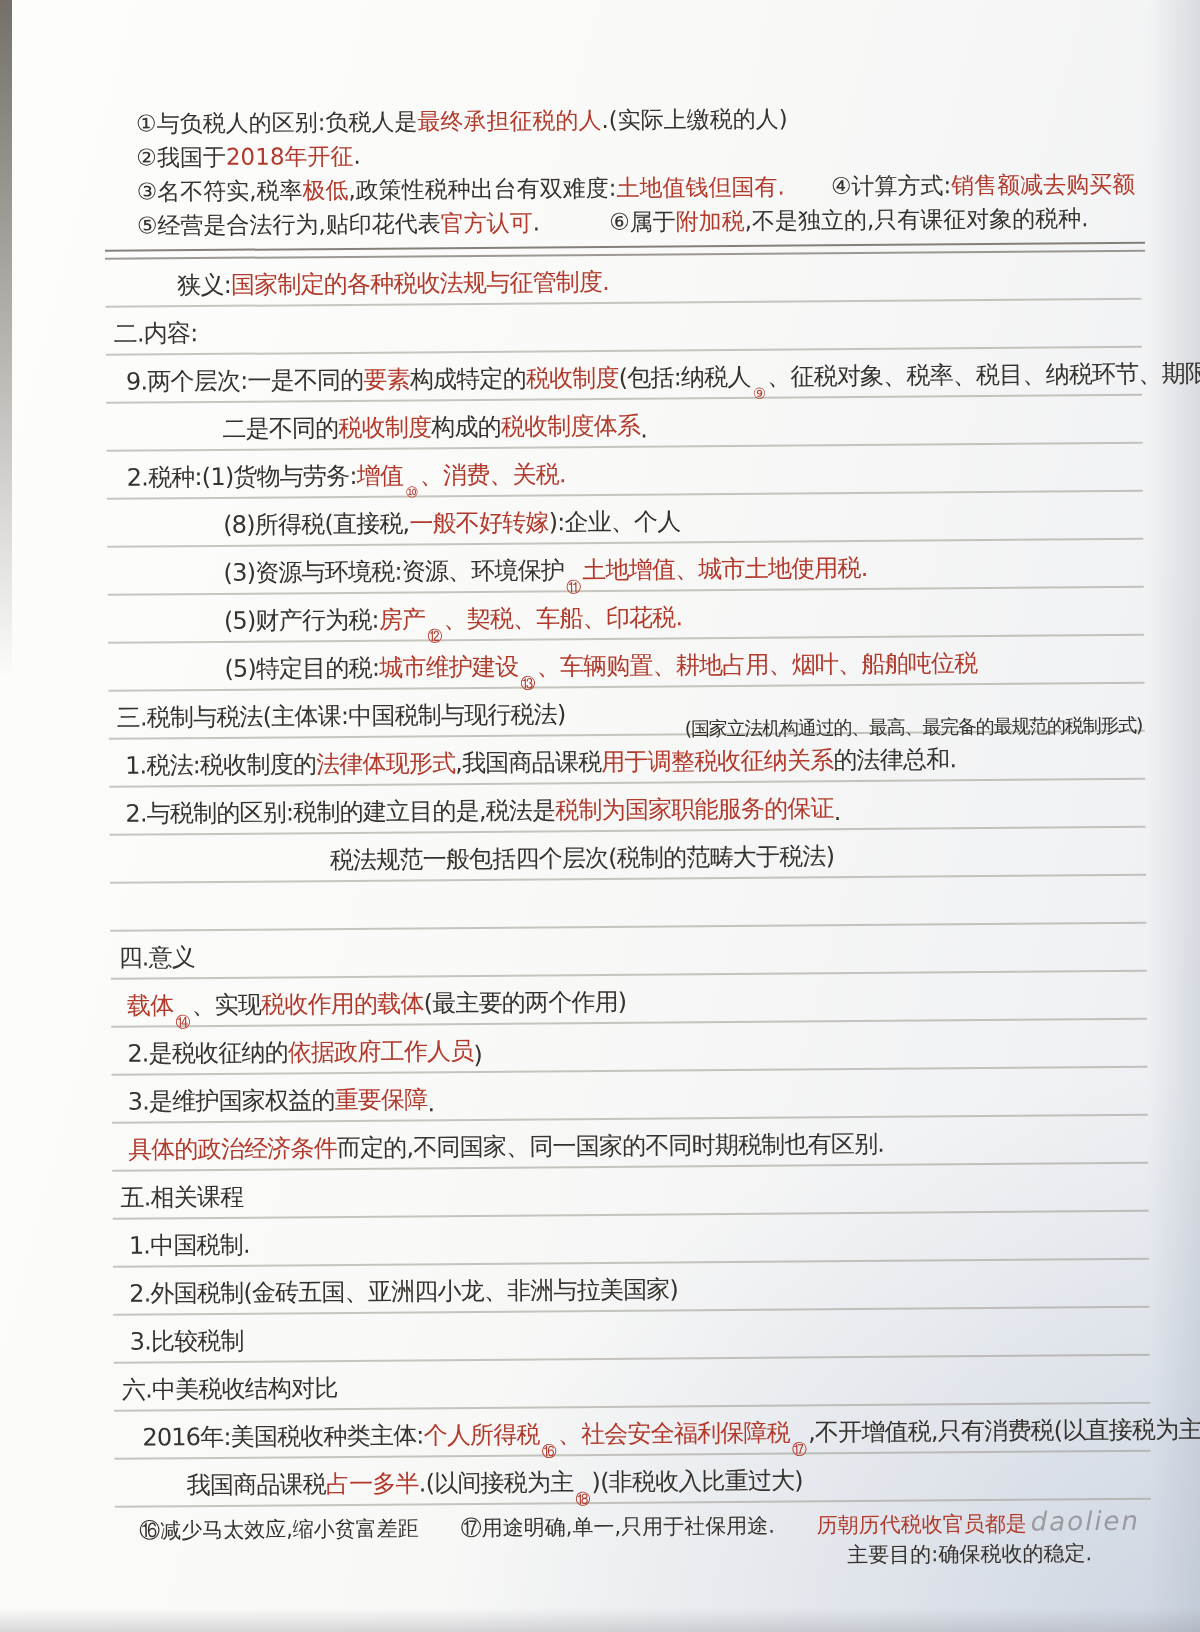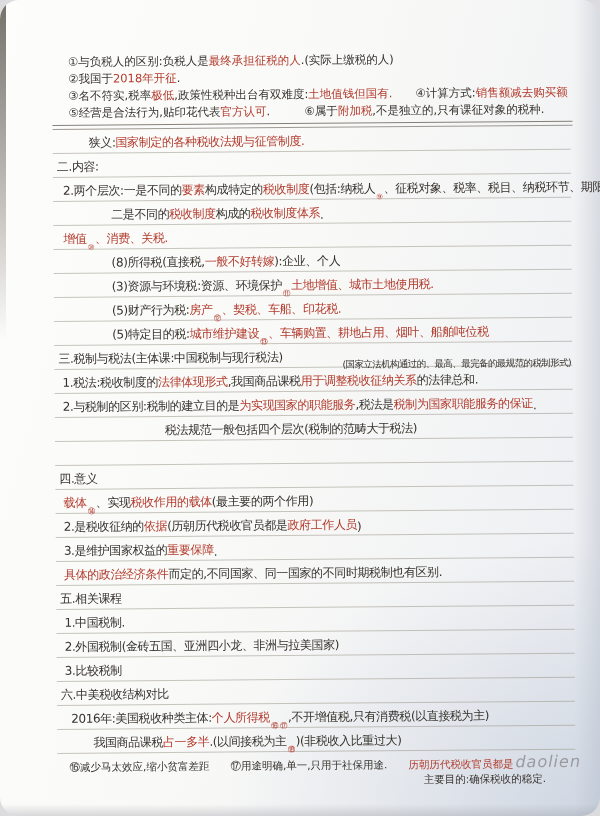--- a/index.html
+++ b/index.html
@@ -1,20 +1,19 @@
 <!DOCTYPE html>
 <html><head>
 <meta charset="utf-8">
 <style>
   html,body{margin:0;padding:0;background:#dcdcde;}
   .photo{
     position:relative;width:600px;height:816px;overflow:hidden;
     background:linear-gradient(105deg,#fdfdfc 0%,#f9f9f7 45%,#f1f2f4 80%,#e9ecf1 100%);
     font-family:"DejaVu Sans",sans-serif;
-    border-radius:19px;
   }
   .edge-left{position:absolute;left:0;top:0;width:6px;height:340px;
     background:linear-gradient(to bottom,rgba(70,64,56,.75),rgba(90,84,74,.35) 60%,rgba(120,114,104,0));
     pointer-events:none;}
   .shade-right{position:absolute;right:0;top:0;width:26px;height:100%;
     background:linear-gradient(to left,rgba(190,196,205,.5),rgba(190,196,205,0));pointer-events:none;}
   .shade-br{position:absolute;right:0;bottom:0;width:380px;height:280px;
     background:radial-gradient(ellipse at 100% 100%,rgba(172,186,206,.45),rgba(172,186,206,0) 70%);pointer-events:none;}
   .shade-bottom{position:absolute;left:0;bottom:0;width:100%;height:12px;
     background:linear-gradient(to top,rgba(150,150,158,.35),rgba(150,150,158,0));pointer-events:none;}
@@ -22,21 +21,21 @@
   .header{padding:54px 26px 0 68px;font-size:11.5px;line-height:17px;white-space:nowrap;}
   .rule2{margin:3px 0 0 52px;width:520px;height:3px;
     border-top:1px solid rgba(95,88,78,.75);border-bottom:1px solid rgba(95,88,78,.6);}
   .rows{margin-left:52px;width:518px;}
   .row{position:relative;height:22px;border-bottom:1px solid rgba(150,143,132,.5);
     font-size:12px;letter-spacing:-0.4px;white-space:nowrap;
     display:flex;align-items:flex-end;padding-bottom:1px;}
   .note{position:absolute;left:288px;top:15px;font-size:9.5px;letter-spacing:-0.6px;z-index:3;}
   .ink-b{color:#36322d;}
   .ink-r{color:#b23a2c;}
-  .ink-w{color:#9a9aa0;font-style:italic;letter-spacing:1px;font-size:16px;padding-left:2px;}
+  .ink-w{color:#9a9aa0;font-style:italic;letter-spacing:1px;font-size:13px;padding-left:2px;}
   sup.supn{font-size:7.5px;line-height:0;vertical-align:super;margin:0 1px;}
   .footnotes{margin:4px 0 0 60px;font-size:10.5px;line-height:15px;white-space:nowrap;}
   .fline{min-height:15px;}
 </style>
 </head>
 <body>
 
 <div class="photo">
   <div class="edge-left"></div>
   <div class="shade-right"></div>
@@ -53,36 +52,37 @@
     <div class="rule2"></div>
     <div class="rows" id="ruled-rows">
         <div class="row" style="padding-left: 36px;">
           <span class="ink-b">狭义:</span>
           <span class="ink-r">国家制定的各种税收法规与征管制度.</span>
         </div>
         <div class="row" style="padding-left: 4px;">
           <span class="ink-b">二.内容:</span>
         </div>
         <div class="row" style="padding-left: 10px;">
-          <span class="ink-b">2.两个层次:一是不同的</span>
+          <span class="ink-b">9.两个层次:一是不同的</span>
           <span class="ink-r">要素</span>
           <span class="ink-b">构成特定的</span>
           <span class="ink-r">税收制度</span>
           <span class="ink-b">(包括:纳税人</span>
           <sup class="ink-r supn">⑨</sup>
           <span class="ink-b">、征税对象、税率、税目、纳税环节、期限.</span>
         </div>
         <div class="row" style="padding-left: 58px;">
           <span class="ink-b">二是不同的</span>
           <span class="ink-r">税收制度</span>
           <span class="ink-b">构成的</span>
           <span class="ink-r">税收制度体系</span>
           <span class="ink-b">.</span>
         </div>
         <div class="row" style="padding-left: 10px;">
+          <span class="ink-b">2.税种:(1)货物与劳务:</span>
           <span class="ink-r">增值</span>
           <sup class="ink-r supn">⑩</sup>
           <span class="ink-r">、消费、关税.</span>
         </div>
         <div class="row" style="padding-left: 58px;">
           <span class="ink-b">(8)所得税(直接税,</span>
           <span class="ink-r">一般不好转嫁</span>
           <span class="ink-b">):企业、个人</span>
         </div>
         <div class="row" style="padding-left: 58px;">
@@ -108,21 +108,20 @@
         </div>
         <div class="row" style="padding-left: 8px;">
           <span class="ink-b">1.税法:税收制度的</span>
           <span class="ink-r">法律体现形式</span>
           <span class="ink-b">,我国商品课税</span>
           <span class="ink-r">用于调整税收征纳关系</span>
           <span class="ink-b">的法律总和.</span>
         </div>
         <div class="row" style="padding-left: 8px;">
           <span class="ink-b">2.与税制的区别:税制的建立目的是</span>
-          <span class="ink-r">为实现国家的职能服务</span>
           <span class="ink-b">,税法是</span>
           <span class="ink-r">税制为国家职能服务的保证</span>
           <span class="ink-b">.</span>
         </div>
         <div class="row" style="padding-left: 110px;">
           <span class="ink-b">税法规范一般包括四个层次(税制的范畴大于税法)</span>
         </div>
         <div class="row"></div>
         <div class="row" style="padding-left: 4px;">
           <span class="ink-b">四.意义</span>
@@ -130,21 +129,20 @@
         <div class="row" style="padding-left: 8px;">
           <span class="ink-r">载体</span>
           <sup class="ink-r supn">⑭</sup>
           <span class="ink-b">、实现</span>
           <span class="ink-r">税收作用的载体</span>
           <span class="ink-b">(最主要的两个作用)</span>
         </div>
         <div class="row" style="padding-left: 8px;">
           <span class="ink-b">2.是税收征纳的</span>
           <span class="ink-r">依据</span>
-          <span class="ink-b">(历朝历代税收官员都是</span>
           <span class="ink-r">政府工作人员</span>
           <span class="ink-b">)</span>
         </div>
         <div class="row" style="padding-left: 8px;">
           <span class="ink-b">3.是维护国家权益的</span>
           <span class="ink-r">重要保障</span>
           <span class="ink-b">.</span>
         </div>
         <div class="row" style="padding-left: 8px;">
           <span class="ink-r">具体的政治经济条件</span>
@@ -162,20 +160,21 @@
         <div class="row" style="padding-left: 8px;">
           <span class="ink-b">3.比较税制</span>
         </div>
         <div class="row" style="padding-left: 4px;">
           <span class="ink-b">六.中美税收结构对比</span>
         </div>
         <div class="row" style="padding-left: 14px;">
           <span class="ink-b">2016年:美国税收种类主体:</span>
           <span class="ink-r">个人所得税</span>
           <sup class="ink-r supn">⑯</sup>
+          <span class="ink-r">、社会安全福利保障税</span>
           <sup class="ink-r supn">⑰</sup>
           <span class="ink-b">,不开增值税,只有消费税(以直接税为主)</span>
         </div>
         <div class="row" style="padding-left: 36px;">
           <span class="ink-b">我国商品课税</span>
           <span class="ink-r">占一多半</span>
           <span class="ink-b">.(以间接税为主</span>
           <sup class="ink-r supn">⑱</sup>
           <span class="ink-b">)(非税收入比重过大)</span>
         </div>

